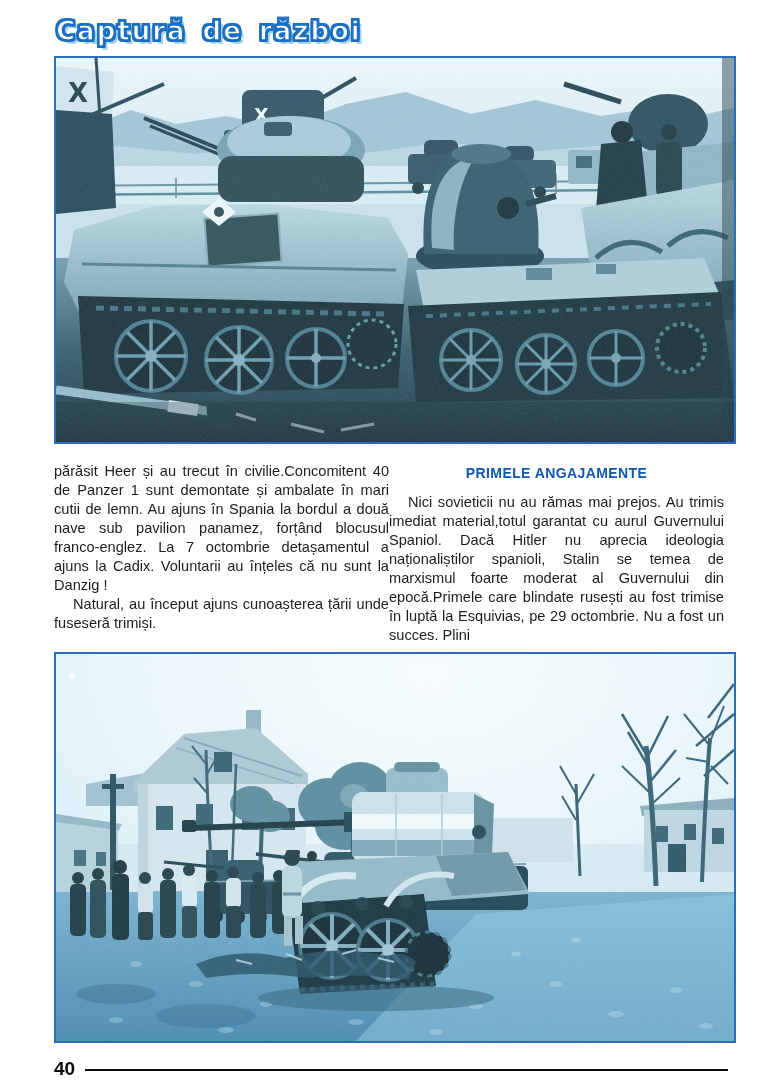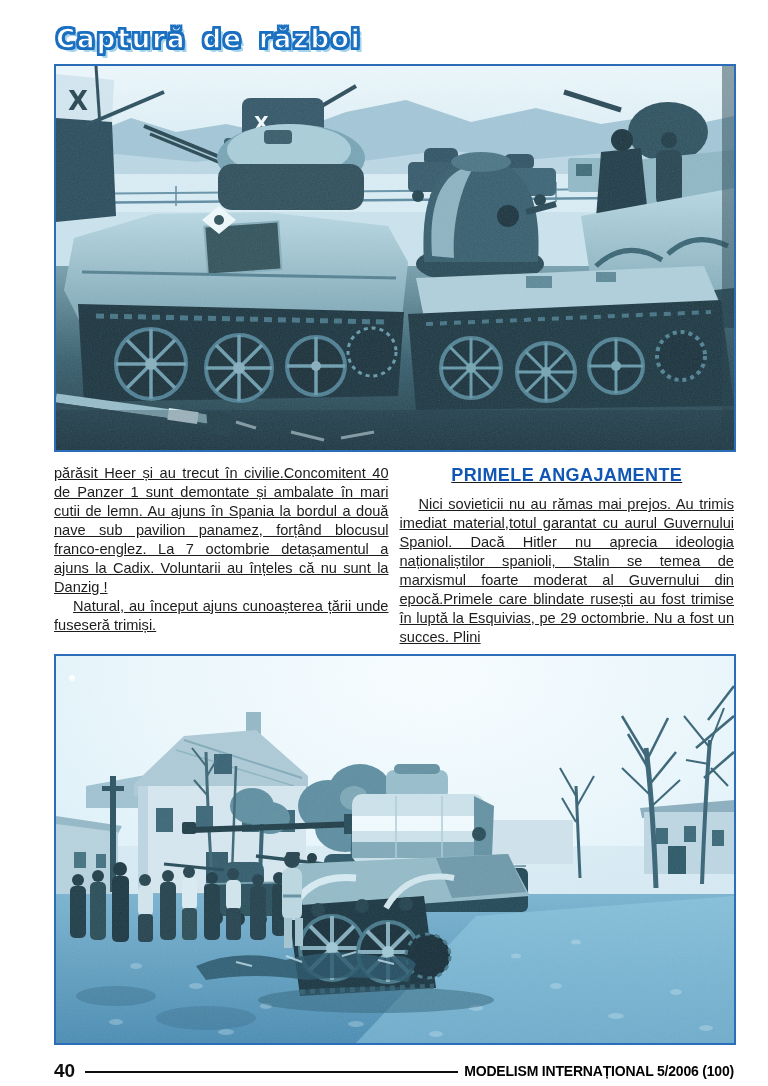--- a/index.html
+++ b/index.html
@@ -1,42 +1,42 @@
 <!DOCTYPE html>
 <html><head>
 <meta charset="utf-8">
 <style>
   html,body{margin:0;padding:0;background:#ffffff;}
   body{width:768px;height:1086px;overflow:hidden;font-family:"Liberation Sans",sans-serif;}
   .page{position:relative;width:768px;height:1086px;background:#ffffff;}
   .content{margin-left:54px;width:680px;}
 
   .title{
-    margin:0;padding:24px 0 0 2px;height:34px;
+    margin:0;padding:16px 0 0 2px;height:34px;
     font-family:"DejaVu Sans",sans-serif;font-weight:bold;
     font-size:26px;letter-spacing:2px;word-spacing:5px;color:#ffffff;
     -webkit-text-stroke:1.3px #1a6fc0;
     text-shadow:
       -2px -2px 0 #1a6fc0, 2px -2px 0 #1a6fc0, -2px 2px 0 #1a6fc0, 2px 2px 0 #1a6fc0,
       -2px 0 0 #1a6fc0, 2px 0 0 #1a6fc0, 0 -2px 0 #1a6fc0, 0 2px 0 #1a6fc0,
       3px 3px 0 #a5d4ea, 4px 4px 0 #a5d4ea;
   }
 
   .photo{
     box-sizing:border-box;width:682px;margin:6px 0 0 0;
     border:2px solid #2b6db8;background:#d6ebf4;line-height:0;
   }
 
-  .columns{display:flex;gap:11px;margin-top:12px;color:#1c1c1c;text-decoration:underline;}
+  .columns{display:flex;margin-top:18px;color:#1c1c1c;}
   .col{width:335px;font-size:14.6px;line-height:19px;text-align:justify;}
   .col p{margin:0;}
   .p-indent{text-indent:19px;}
   .col-heading{
     margin:2px 0 10px 0;text-align:center;color:#1056b4;
-    font-size:18px;font-weight:bold;letter-spacing:.4px;
+    font-size:14px;font-weight:bold;letter-spacing:.4px;
   }
 
   .pagefooter{display:flex;align-items:center;margin-top:15px;}
   .page-num{font-weight:bold;font-size:19px;color:#0d0d0d;flex:0 0 auto;}
   .rule{flex:1 1 auto;height:2px;background:#0d0d0d;margin:1px 6px 0 10px;}
   .footer-mag{
     flex:0 0 auto;font-weight:bold;font-size:14px;letter-spacing:-0.2px;
     color:#000;white-space:nowrap;
   }
 </style>
@@ -446,17 +446,16 @@
             <line x1="322" y1="304" x2="338" y2="308"></line>
         </g>
 
         <rect x="0" y="0" width="678" height="387" filter="url(#bGrain)" opacity="0.15"></rect>
       </svg>
     </figure>
 
     <footer class="pagefooter">
       <span class="page-num">40</span>
       <span class="rule"></span>
-      <span class="footer-mag">MODELISM INTERNAȚIONAL 5/2006 (100)</span>
     </footer>
 
   </div>
 </div>
 
 </body></html>

